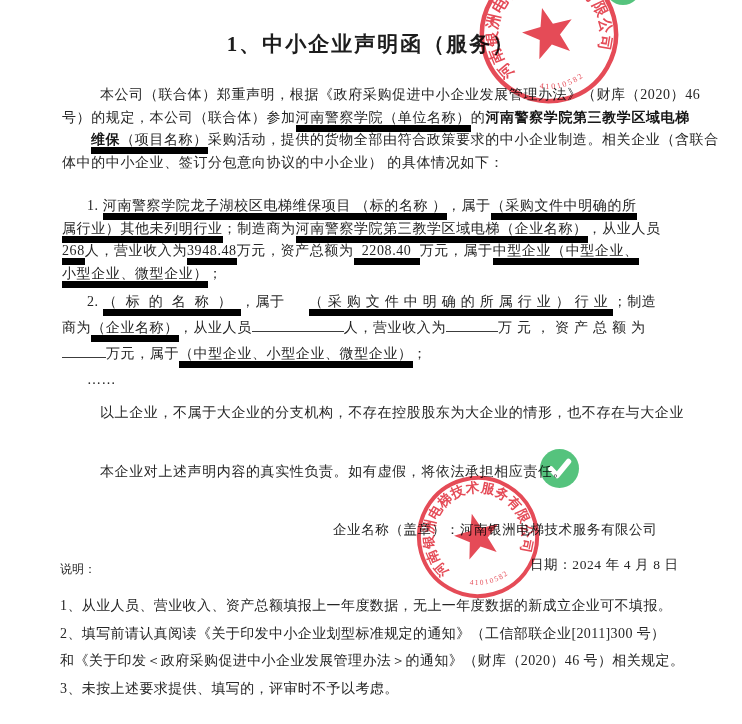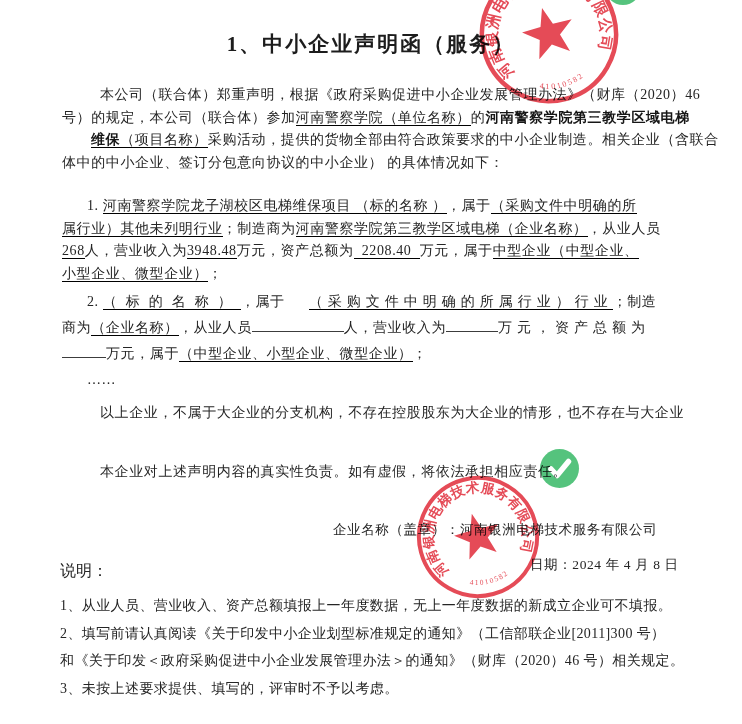--- a/index.html
+++ b/index.html
@@ -14,27 +14,27 @@
   .section{position:absolute;left:62px;width:650px}
   .sec-a{top:84px}
   .sec-b{top:195px}
   .sec-c{top:289px}
   .sec-d{top:401px}
   .sec-e{top:460px}
   .line{line-height:22.5px;font-size:14px;letter-spacing:.6px;white-space:nowrap}
   .sec-c .line{line-height:26px}
   .sec-d .line,.sec-e .line{line-height:23px}
   .line span{white-space:pre}
-  .u{border-bottom:1px solid #000000}
+  .u{border-bottom:7px solid #000000}
   .b{font-weight:bold;color:#161616}
   .blank{display:inline-block;height:14px;border-bottom:1px solid #3c3c3c;vertical-align:baseline}
   .sig{position:absolute;font-size:13.5px;letter-spacing:.6px}
   #sig-company{top:521px;left:333px}
   #sig-date{top:556px;left:530px}
-  #notes-label{position:absolute;top:561px;left:60px;font-size:16px}
+  #notes-label{position:absolute;top:561px;left:60px;font-size:12px}
   #notes-list{position:absolute;top:592px;left:60px;width:665px}
   .note-line{line-height:27.5px;font-size:14px;letter-spacing:.4px;white-space:nowrap}
   .stamp{position:absolute;pointer-events:none;mix-blend-mode:multiply;opacity:.9}
   #seal-top{left:464px;top:-51px}
   #seal-mid{left:403px;top:462px}
   #check-main{left:539px;top:448px}
   #check-top{left:604px;top:-32px}
   .seal-ring{fill:none}
   .seal-arc-path{fill:none;stroke:none}
   .seal-text{font-size:15px;letter-spacing:1px;font-weight:bold}

